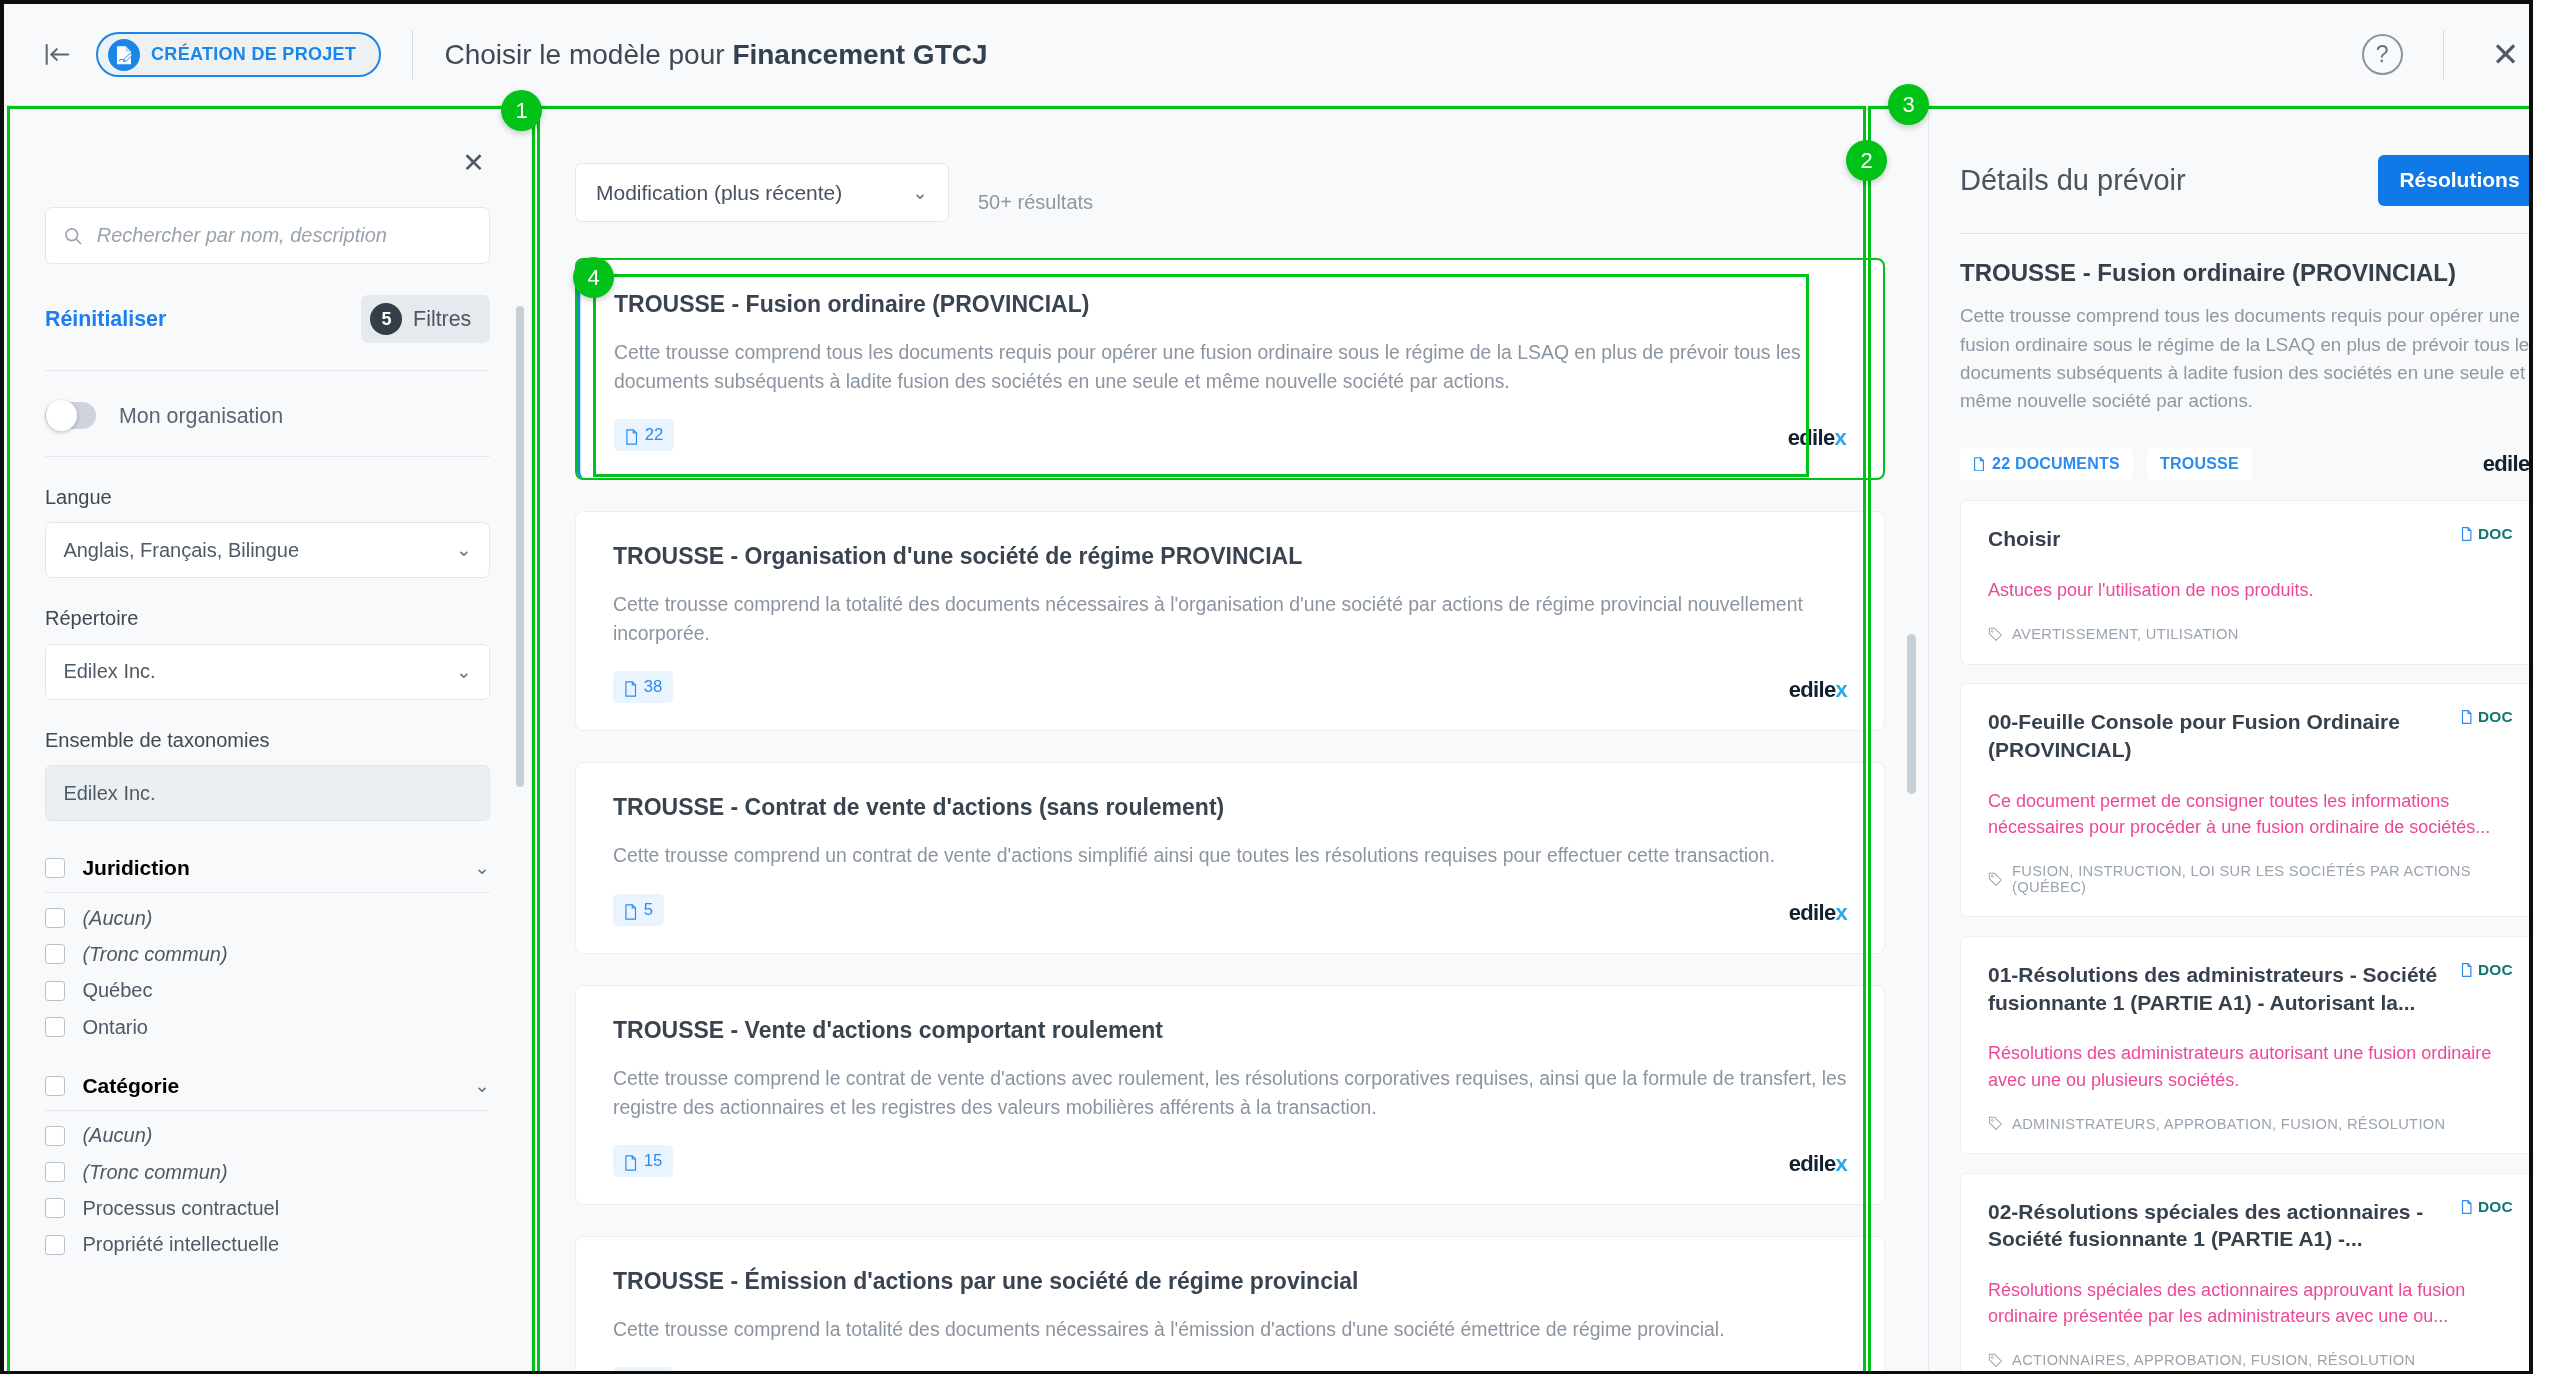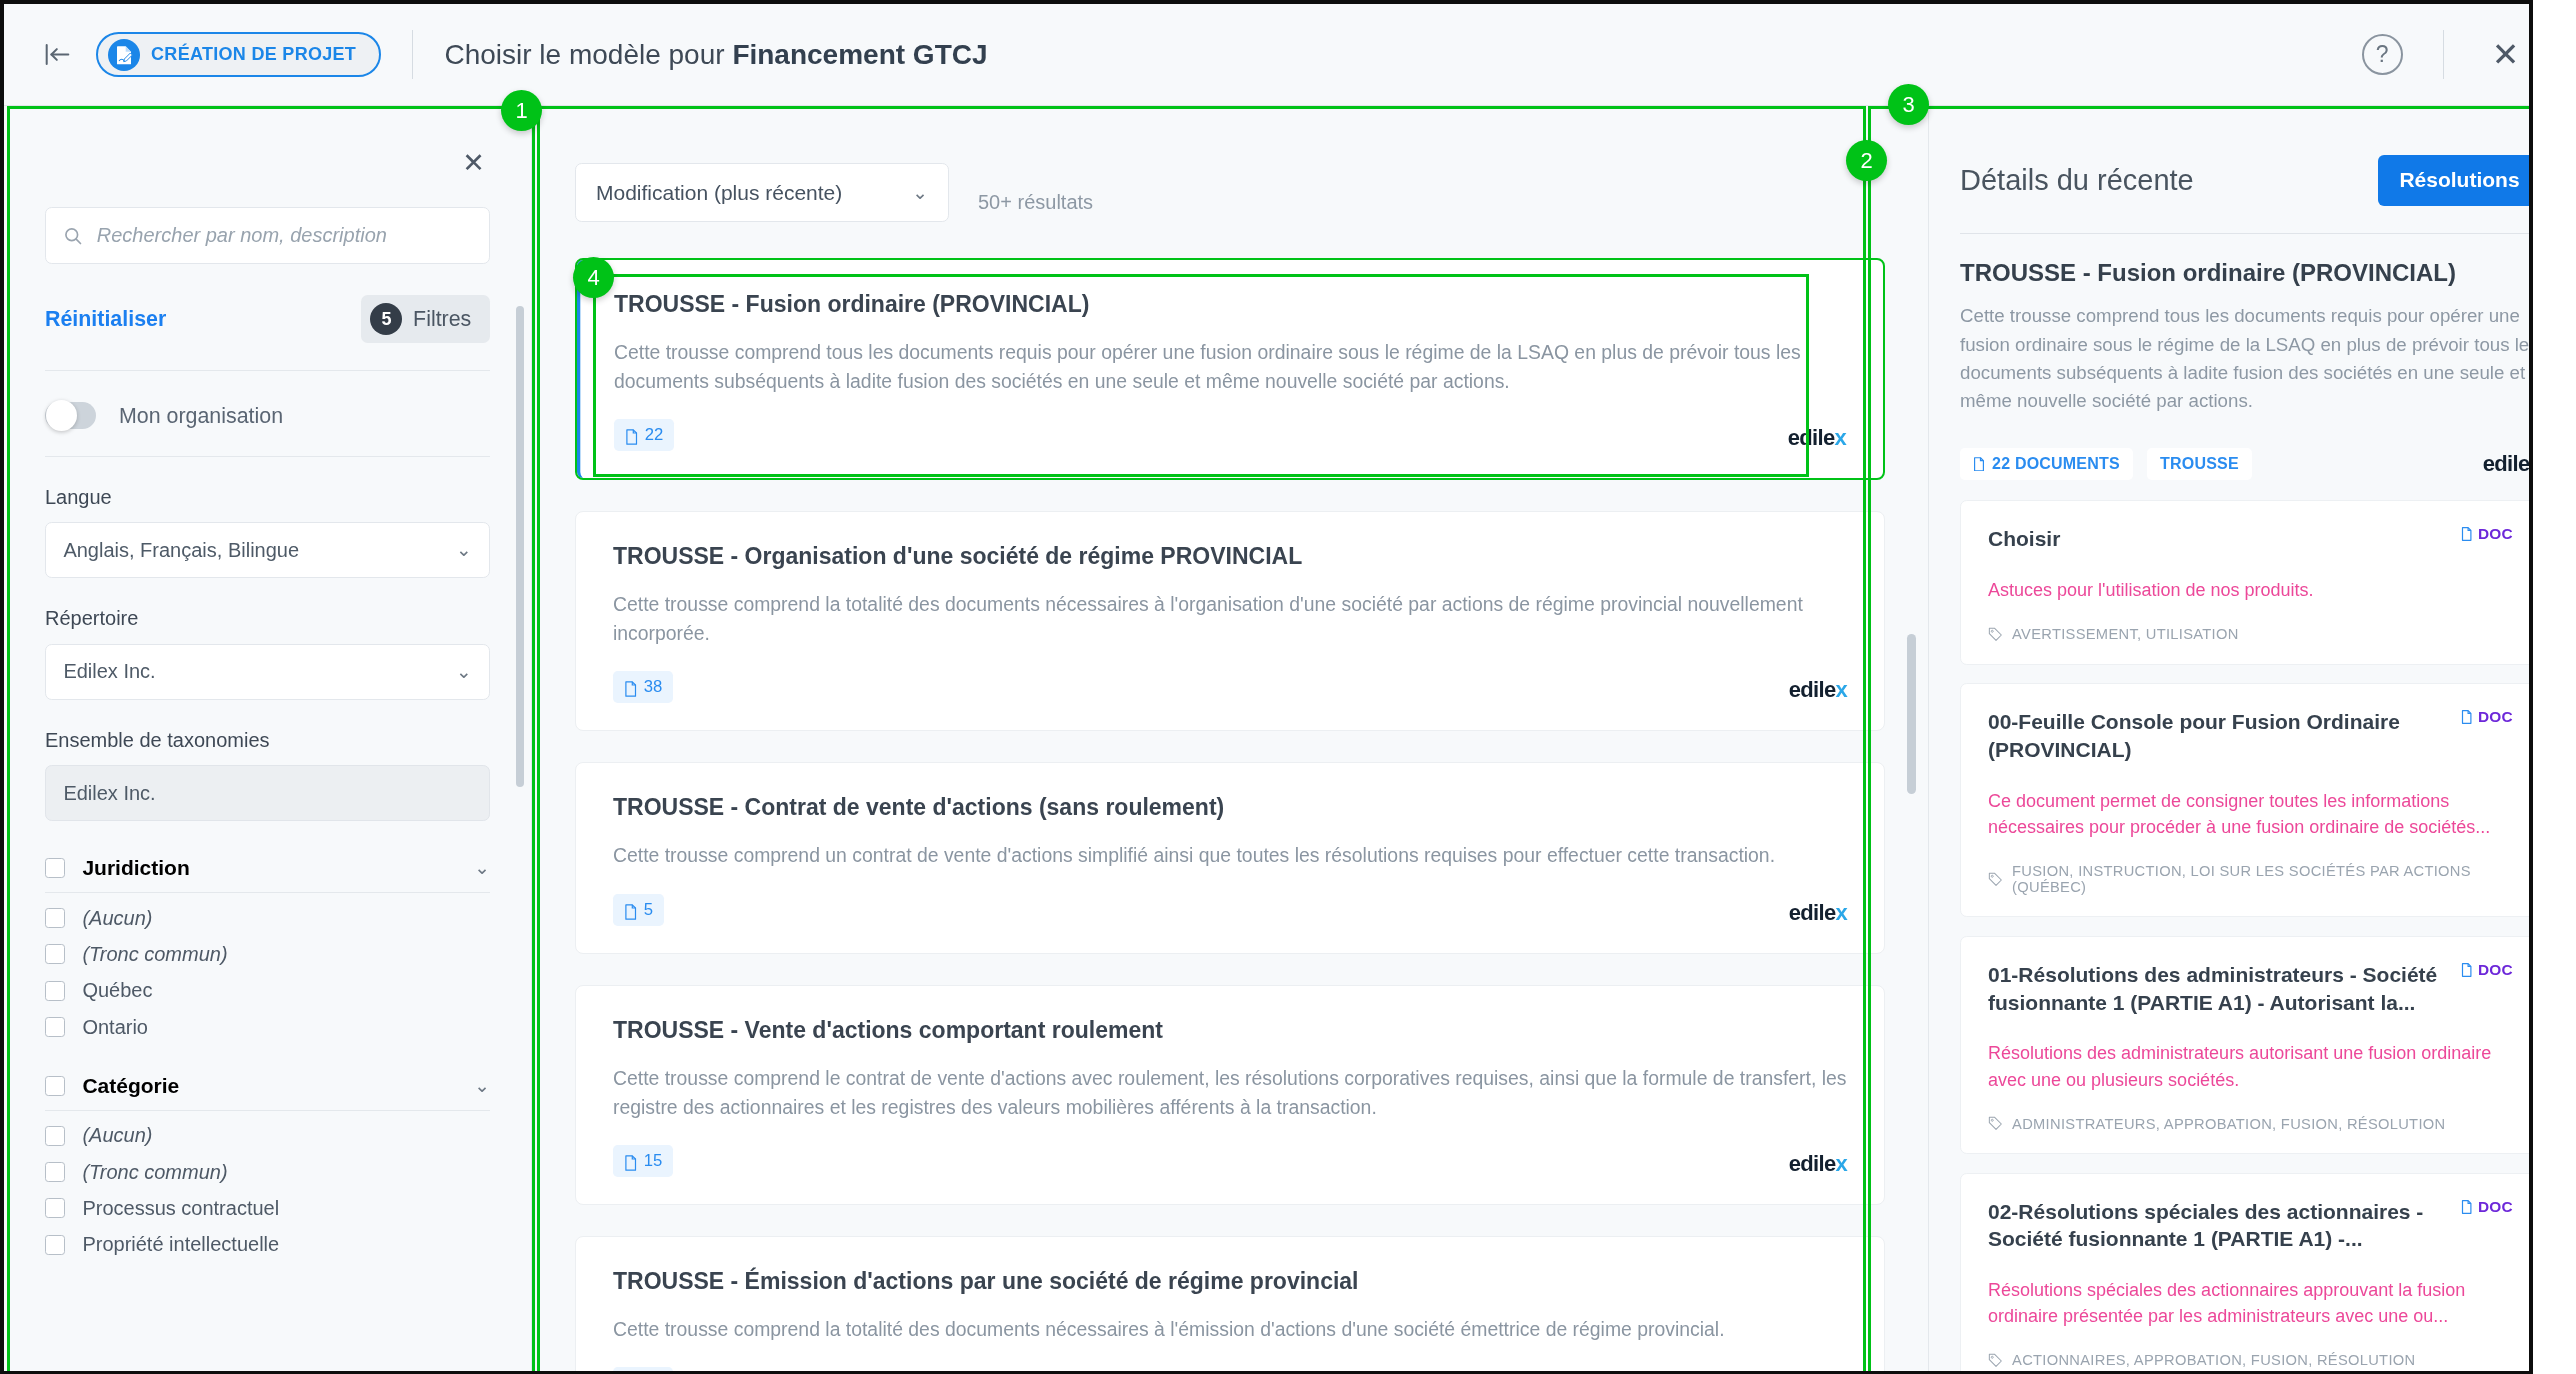--- a/index.html
+++ b/index.html
@@ -241,21 +241,21 @@
   .dp-edilex .x { color: #2ba7e8; }
 
   .doc-list { margin-top: 20px; }
   .doc-card {
     background: #fff; border: 1.3px solid #edf0f3; border-radius: 6.7px;
     padding: 24px 27px 21.4px 27px; margin-bottom: 18.7px;
   }
   .doc-head { display: flex; align-items: flex-start; justify-content: space-between; gap: 13.4px; }
   .doc-title { font-size: 21px; font-weight: 700; color: #36414d; line-height: 1.32; }
   .doc-badge {
-    color: #6d28d9; font-size: 15.4px; font-weight: 700; letter-spacing: 0.3px;
+    color: #0f766e; font-size: 15.4px; font-weight: 700; letter-spacing: 0.3px;
     display: inline-flex; align-items: center; gap: 5.3px; flex: 0 0 auto; white-space: nowrap; justify-content: flex-end;
   }
   .doc-desc { font-size: 18px; color: #ec4899; line-height: 1.45; margin-top: 24px; }
   .doc-tags {
     display: flex; align-items: center; gap: 9.4px; margin-top: 23px;
     font-size: 14.7px; color: #9aa4af; letter-spacing: 0.3px;
   }
 
   
   .anno { position: absolute; left: 0; top: 0; width: 2576px; height: 1375px;
@@ -526,21 +526,21 @@
           </div>
         </div>
 
       </div>
 
       <div class="msb-thumb"></div>
     </div>
 
     <div class="details-panel">
       <div class="dp-head">
-        <span class="dp-title">Détails du récente</span>
+        <span class="dp-title">Détails du prévoir</span>
         <button class="select-btn">Résolutions</button>
       </div>
       <div class="dp-rule"></div>
 
       <div class="dp-model-title">TROUSSE - Fusion ordinaire (PROVINCIAL)</div>
       <div class="dp-model-desc">Cette trousse comprend tous les documents requis pour opérer une fusion ordinaire sous le régime de la LSAQ en plus de prévoir tous les documents subséquents à ladite fusion des sociétés en une seule et même nouvelle société par actions.</div>
 
       <div class="dp-tags">
         <span class="dp-tag">
           <span>

